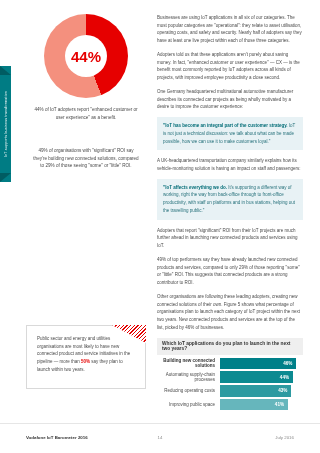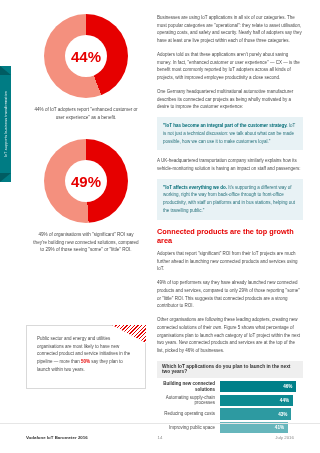--- a/index.html
+++ b/index.html
@@ -131,24 +131,20 @@
       <div class="donut-wrap">
         <div class="donut" id="donut0" style="background: conic-gradient(rgb(230, 0, 0) 0deg, rgb(230, 0, 0) 158.4deg, rgb(244, 144, 126) 158.4deg, rgb(244, 144, 126) 360deg);"></div>
         <div class="donut-val">44%</div>
       </div>
       <div class="donut-cap">44% of IoT adopters report "enhanced customer or user experience" as a benefit.</div>
     </div>
 
     <div style="height:18px"></div>
 
     <div>
-      <div class="donut-wrap">
-        <div class="donut" id="donut1" style="background: conic-gradient(rgb(230, 0, 0) 0deg, rgb(230, 0, 0) 176.4deg, rgb(244, 144, 126) 176.4deg, rgb(244, 144, 126) 360deg);"></div>
-        <div class="donut-val">49%</div>
-      </div>
       <div class="donut-cap">49% of organisations with "significant" ROI say they're building new connected solutions, compared to 29% of those seeing "some" or "little" ROI.</div>
     </div>
   </div>
 
   <div class="callout">
     <div class="callout-corner"></div>
     <div class="callout-txt">
       <span>Public sector and energy and utilities organisations are most likely to have new connected product and service initiatives in the pipeline — more than </span><b>50%</b><span> say they plan to launch within two years.</span>
     </div>
   </div>
@@ -162,21 +158,20 @@
     <div class="quote">
       <b>"IoT has become an integral part of the customer strategy.</b><span> IoT is not just a technical discussion: we talk about what can be made possible, how we can use it to make customers loyal."</span>
     </div>
 
     <p class="body">A UK-headquartered transportation company similarly explains how its vehicle-monitoring solution is having an impact on staff and passengers:</p>
 
     <div class="quote">
       <b>"IoT affects everything we do.</b><span> It's supporting a different way of working, right the way from back-office through to front-office productivity, with staff on platforms and in bus stations, helping out the travelling public."</span>
     </div>
 
-    <h2 class="sec">Connected products are the top growth area</h2>
     <p class="body">Adopters that report "significant" ROI from their IoT projects are much further ahead in launching new connected products and services using IoT.</p>
     <p class="body">49% of top performers say they have already launched new connected products and services, compared to only 29% of those reporting "some" or "little" ROI. This suggests that connected products are a strong contributor to ROI.</p>
     <p class="body">Other organisations are following these leading adopters, creating new connected solutions of their own. Figure 5 shows what percentage of organisations plan to launch each category of IoT project within the next two years. New connected products and services are at the top of the list, picked by 46% of businesses.</p>
 
     <div class="chart">
       <div class="chart-q">Which IoT applications do you plan to launch in the next two years?</div>
       <div id="bars">
           <div class="bar-row top">
             <div class="bar-label">Building new connected solutions</div>
             <div class="bar-track">

